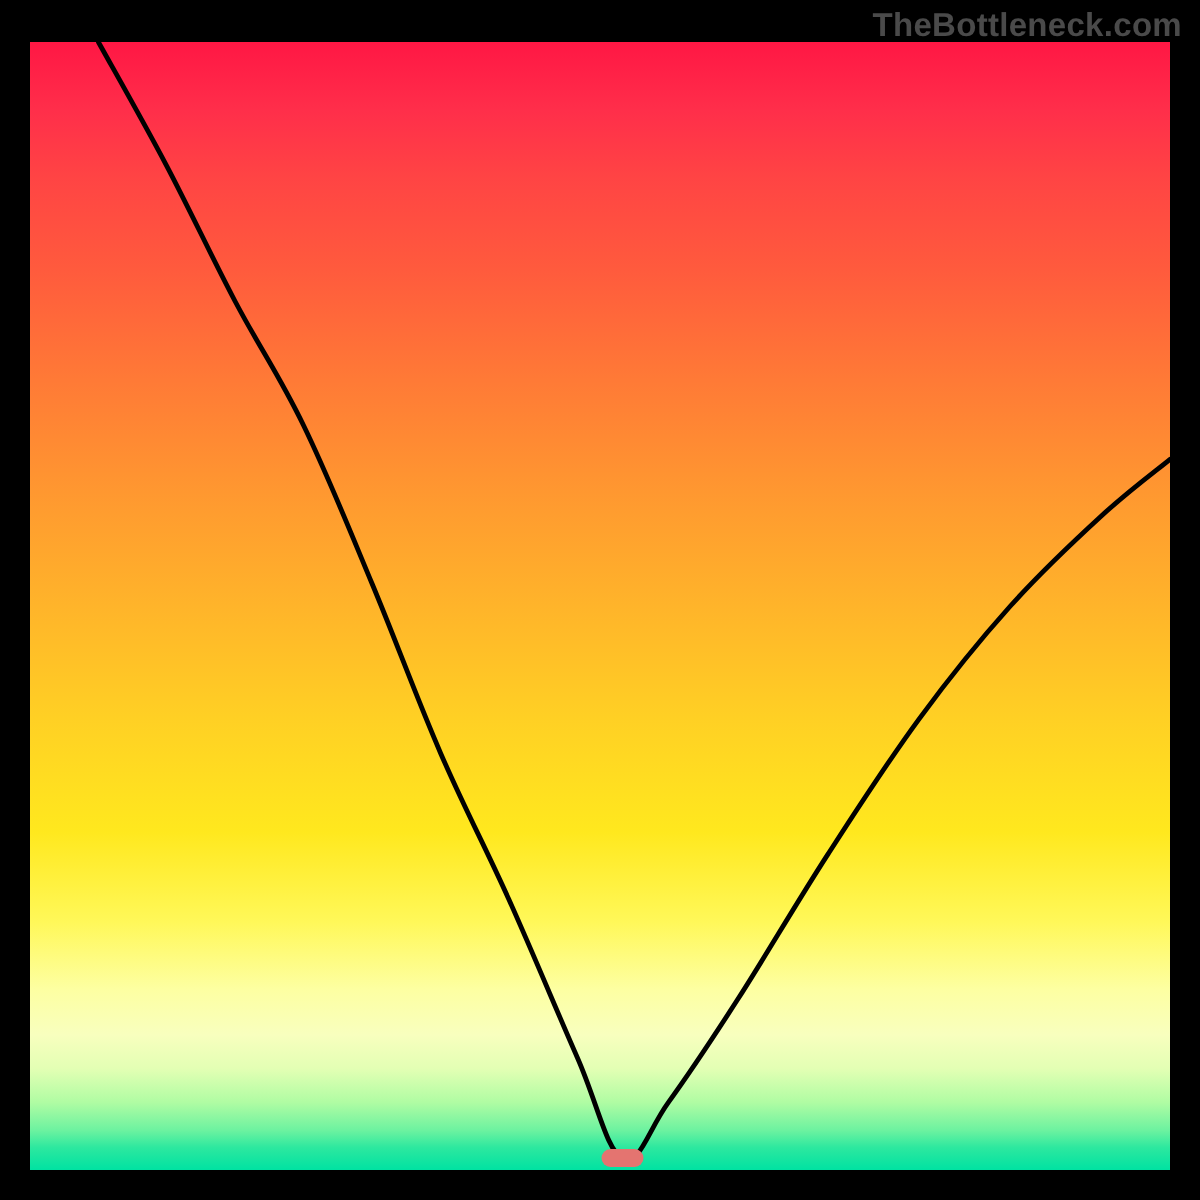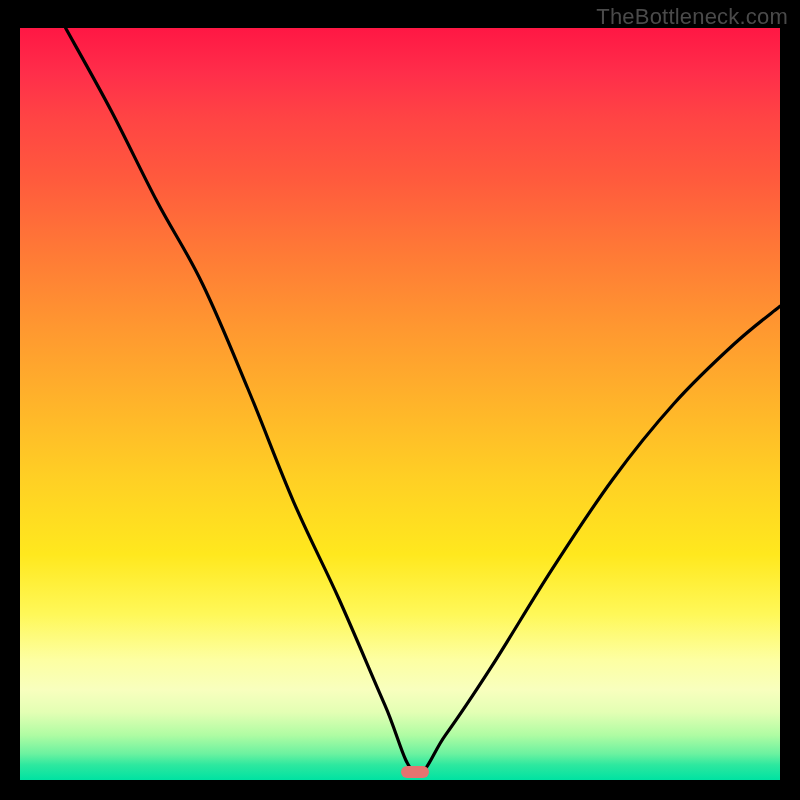--- a/index.html
+++ b/index.html
@@ -16,21 +16,21 @@
     width: 800px;
     height: 800px;
     background: #000;
   }
   .watermark {
     position: absolute;
     top: 4px;
     right: 12px;
     color: #4a4a4a;
     font-size: 22px;
-    font-weight: 400;
+    font-weight: 700;
     letter-spacing: 0.2px;
     z-index: 10;
   }
   .plot {
     position: absolute;
     left: 20px;
     top: 28px;
     width: 760px;
     height: 752px;
     overflow: hidden;

